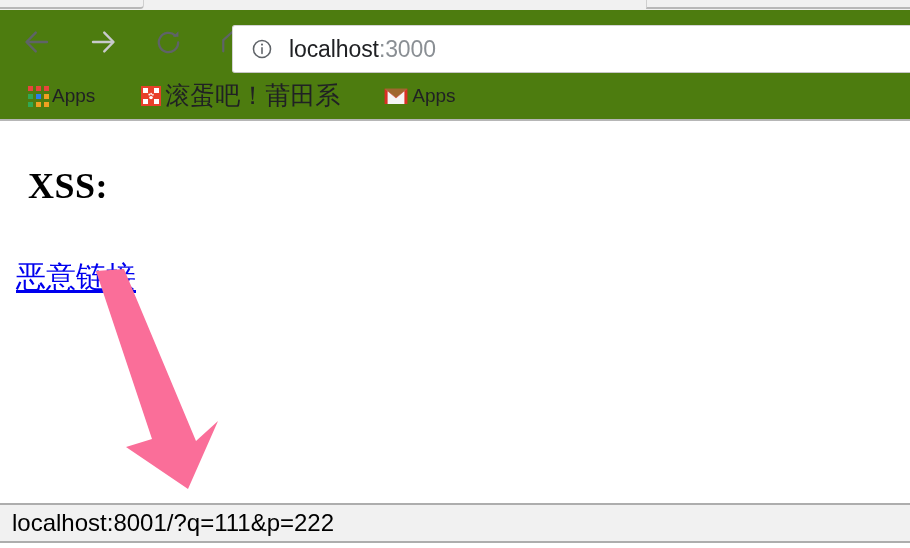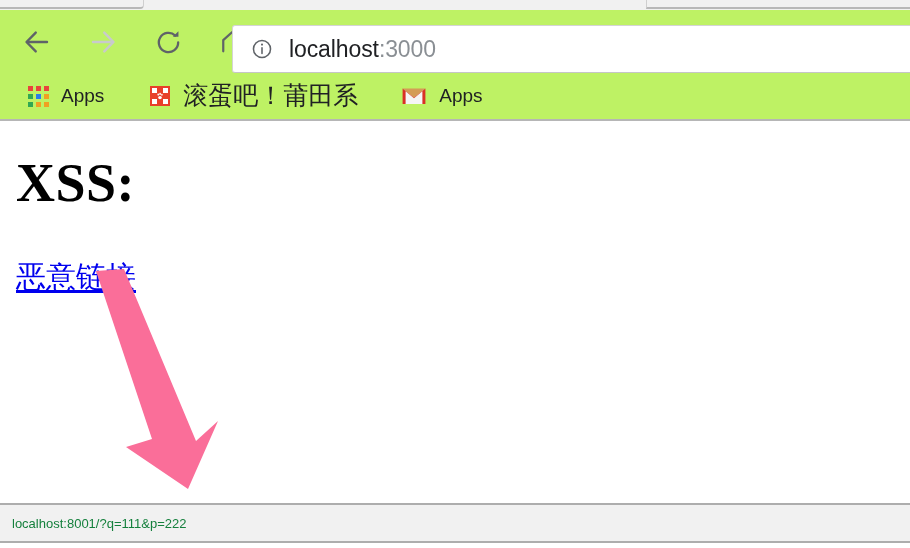--- a/index.html
+++ b/index.html
@@ -14,21 +14,21 @@
     font-family: "Liberation Sans", sans-serif;
     position: relative;
   }
 
   
   .browser-chrome {
     position: absolute;
     left: 0; top: 0;
     width: 910px;
     height: 121px;
-    background: #bef264;
+    background: #4d7c0f;
     box-sizing: border-box;
   }
 
   
   .tab-strip {
     position: absolute;
     left: 0; top: 0;
     width: 910px;
     height: 10px;
     background: #f1f1f1;
@@ -125,21 +125,21 @@
     align-items: center;
     height: 34px;
     padding: 0 8px;
     border-radius: 3px;
     margin-right: 8px;
     white-space: nowrap;
   }
   .bm-label {
     font-size: 19px;
     color: #202124;
-    margin-left: 13px;
+    margin-left: 4px;
   }
   .bm-label.cjk {
     font-family: "DejaVu Sans", sans-serif;
     font-size: 25px;
   }
 
   
   .apps-icon {
     width: 20px;
     height: 20px;
@@ -182,24 +182,24 @@
     left: 0; top: 121px;
     width: 910px;
     height: 382px;
     background: #ffffff;
     overflow: hidden;
   }
   .page-title {
     position: absolute;
     left: 16px;
     top: 35px;
-    margin: 0;
+    margin: 12px;
     font-family: "Liberation Serif", "DejaVu Serif", serif;
     font-weight: bold;
-    font-size: 54px;
+    font-size: 36px;
     line-height: 1;
     color: #000000;
     letter-spacing: 0.5px;
   }
   .evil-link {
     position: absolute;
     left: 16px;
     top: 141px;
     font-family: "DejaVu Sans", sans-serif;
     font-size: 30px;
@@ -230,22 +230,22 @@
     background: #f1f1f1;
     border-top: 2px solid #adadad;
     border-bottom: 2px solid #adadad;
     box-sizing: border-box;
     display: flex;
     align-items: center;
     padding-left: 12px;
   }
   .status-text {
     font-family: "Liberation Sans", sans-serif;
-    font-size: 13px;
-    color: #15803d;
+    font-size: 24px;
+    color: #000000;
     white-space: nowrap;
   }
   .below-status {
     position: absolute;
     left: 0; top: 543px;
     width: 910px; height: 5px;
     background: #ffffff;
   }
 </style>
 </head>

